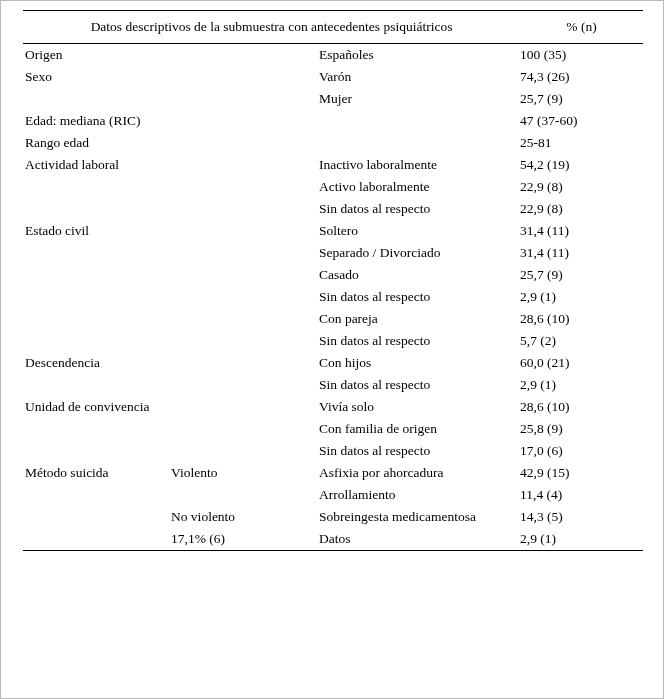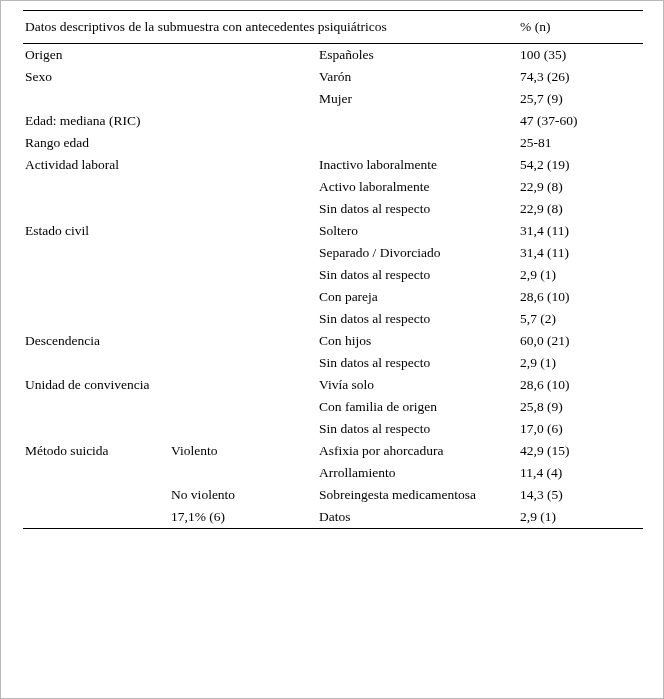--- a/index.html
+++ b/index.html
@@ -27,21 +27,21 @@
   }
   col.c1 { width: 146px; }
   col.c2 { width: 148px; }
   col.c3 { width: 201px; }
   col.c4 { width: 125px; }
   thead tr {
     border-top: 1.5px solid #000000;
     border-bottom: 1.5px solid #000000;
   }
   th {
-    text-align: left;
+    text-align: center;
     font-weight: normal;
     font-size: 13.5px;
     line-height: 16px;
     padding: 8px 0 8px 2px;
     white-space: nowrap;
     overflow: hidden;
   }
   td {
     font-size: 13.5px;
     line-height: 16px;
@@ -125,20 +125,26 @@
         </tr>
         <tr>
           <td></td>
           <td></td>
           <td>Separado / Divorciado</td>
           <td>31,4 (11)</td>
         </tr>
         <tr>
           <td></td>
           <td></td>
+          <td>Casado</td>
+          <td>25,7 (9)</td>
+        </tr>
+        <tr>
+          <td></td>
+          <td></td>
           <td>Sin datos al respecto</td>
           <td>2,9 (1)</td>
         </tr>
         <tr>
           <td></td>
           <td></td>
           <td>Con pareja</td>
           <td>28,6 (10)</td>
         </tr>
         <tr>

